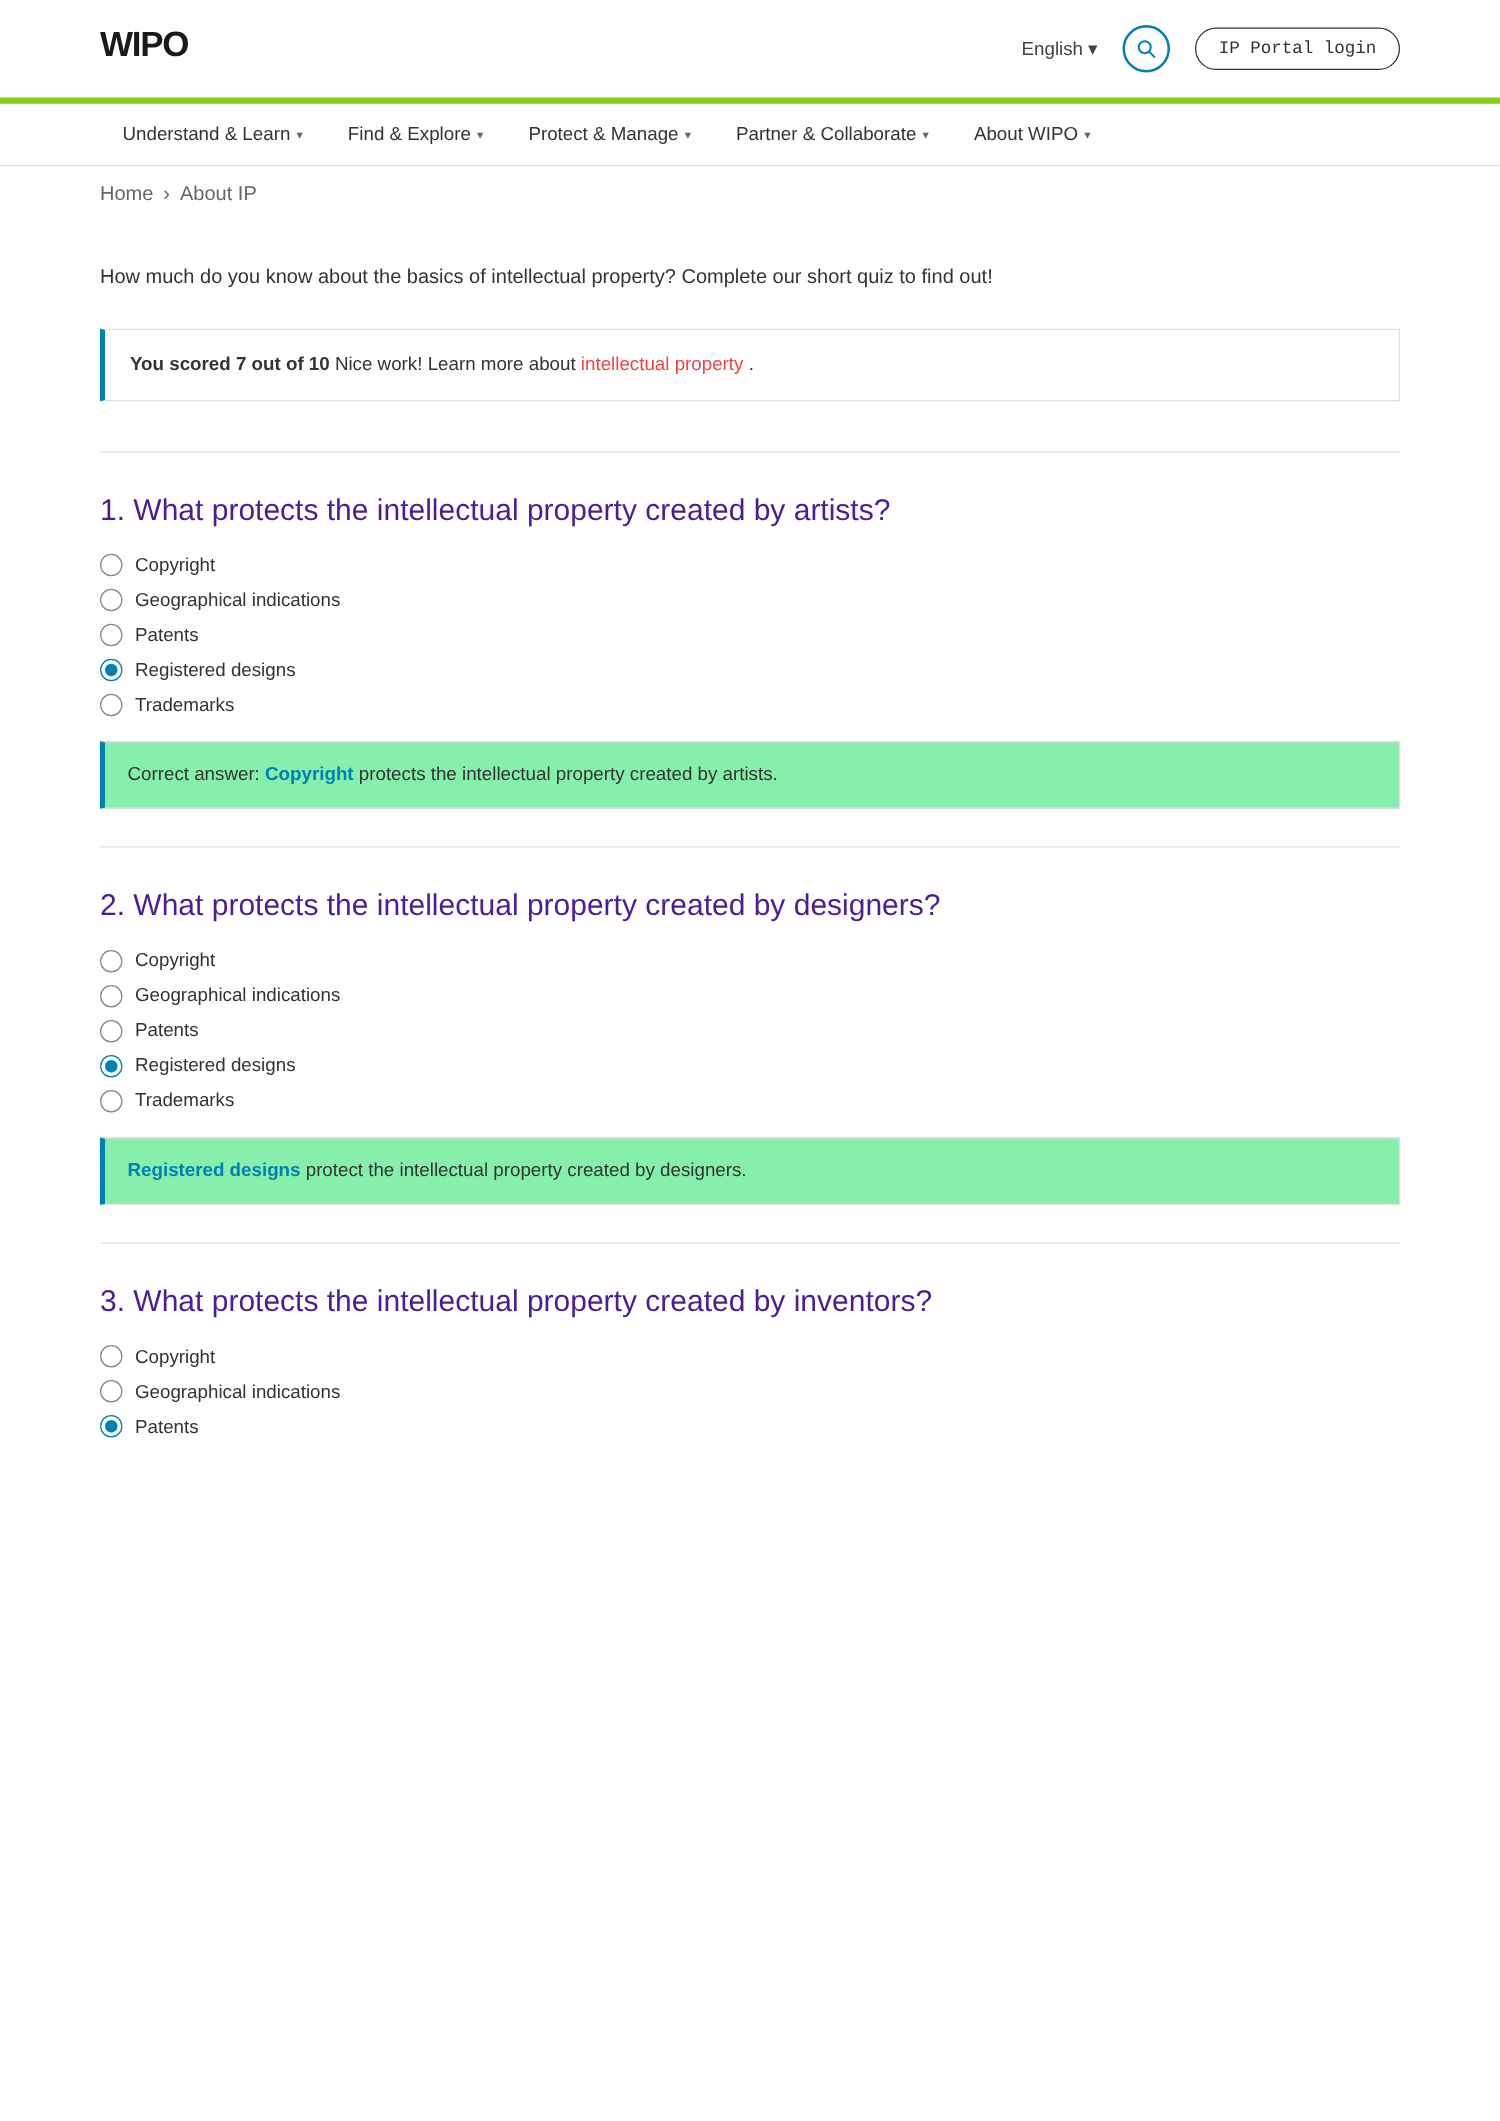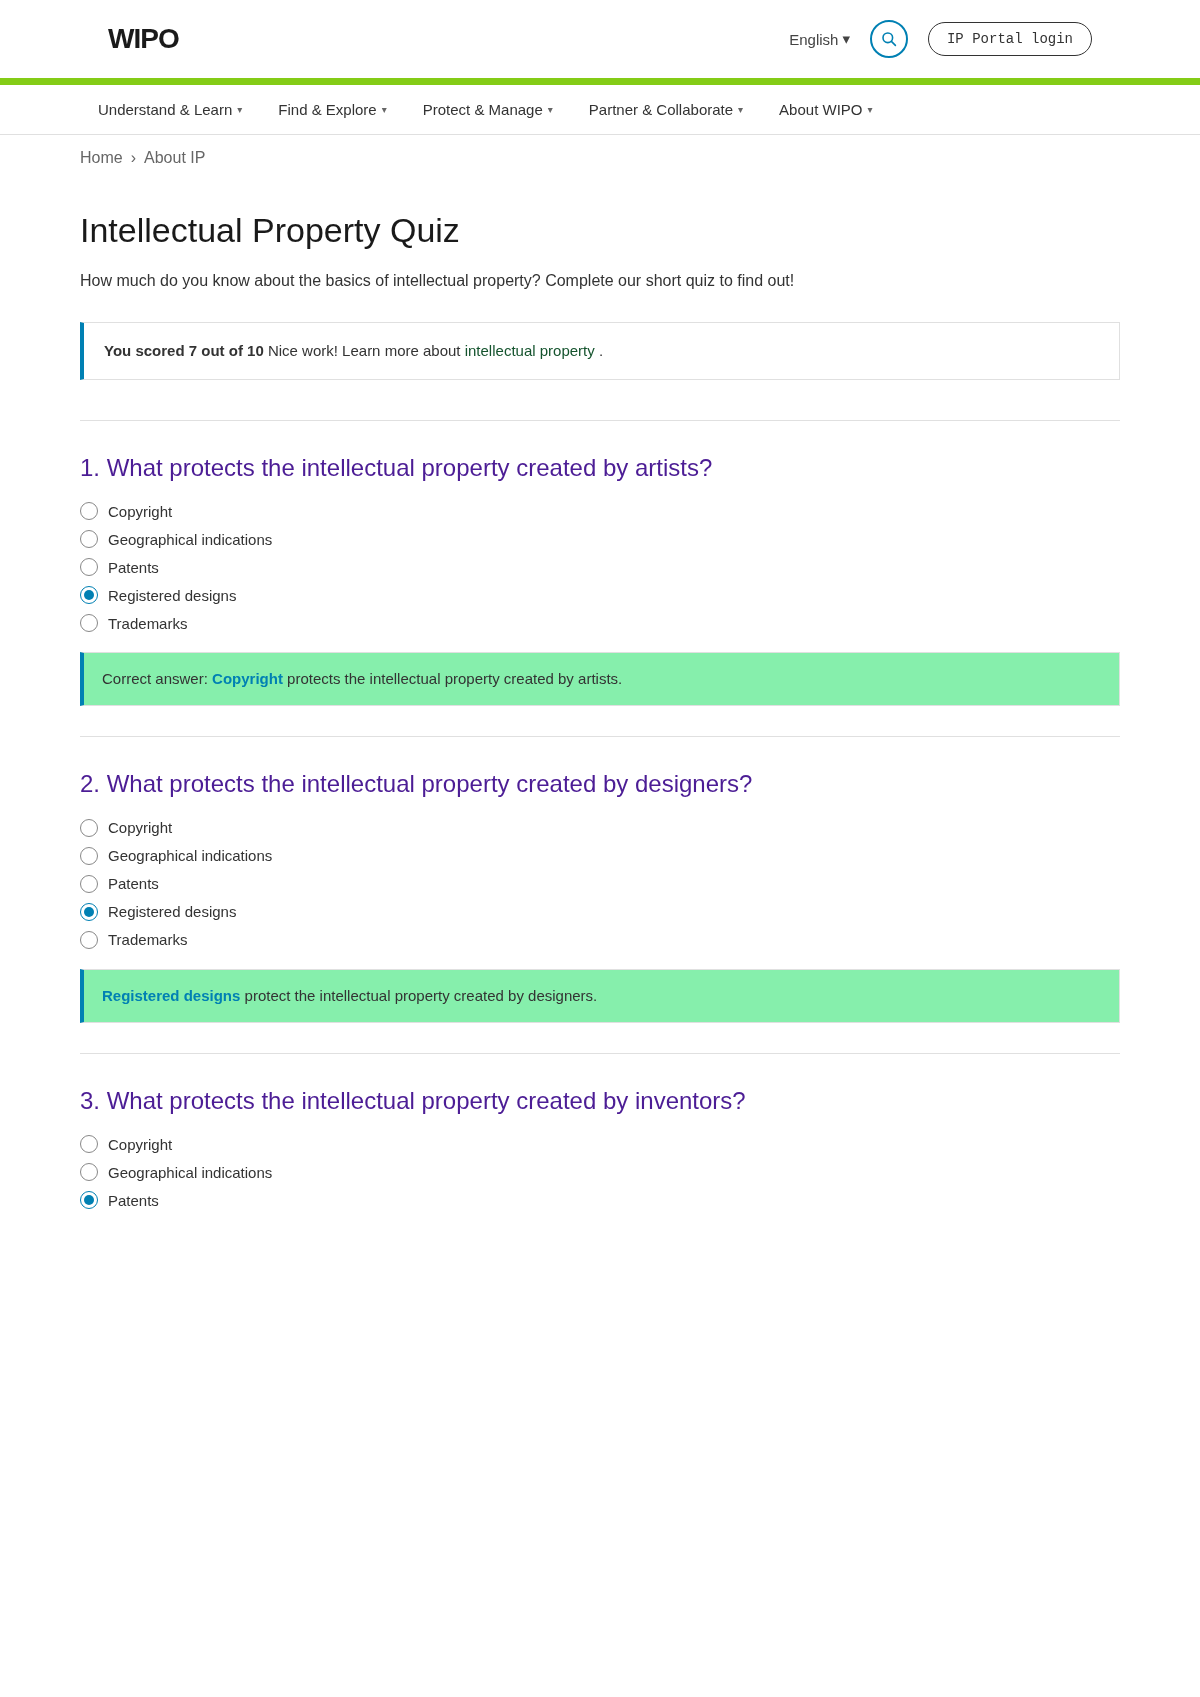--- a/index.html
+++ b/index.html
@@ -1,24 +1,23 @@
 <!DOCTYPE html>
 <html><head>
   <meta charset="utf-8">
   <style>
     * { box-sizing: border-box; margin: 0; padding: 0; }
     body { font-family: Arial, sans-serif; font-size: 16px; color: #333; background: #fff; }
 
     
     .header {
       display: flex;
-      align-items: center;
       justify-content: space-between;
-      padding: 20px 108px;
-      border-bottom: 7px solid #84cc16;
+      padding: 20px 80px;
+      border-bottom: 5px solid #84cc16;
     }
     .logo {
       font-size: 28px;
       font-weight: 900;
       color: #1a1a1a;
       letter-spacing: -1px;
     }
     .header-right {
       display: flex;
       align-items: center;
@@ -115,21 +114,21 @@
       border-left: 4px solid #0080b3;
       padding: 16px 20px;
       background: #fff;
       border: 1px solid #e0e0e0;
       border-left: 4px solid #0080b3;
       margin-bottom: 40px;
       font-size: 15px;
       line-height: 1.6;
     }
     .score-box .bold { font-weight: 700; }
-    .score-box a { color: #14532d; text-decoration: none; }
+    .score-box a { color: #ef4444; text-decoration: none; }
 
     
     .divider {
       border: none;
       border-top: 1px solid #e0e0e0;
       margin: 30px 0;
     }
 
     
     .question-block {
@@ -244,21 +243,20 @@
   </div>
 </nav>
 
 <div class="breadcrumb">
   <a href="#">Home</a>
   <span>›</span>
   <span>About IP</span>
 </div>
 
 <main class="main">
-  <h1 class="page-title">Intellectual Property Quiz</h1>
   <p class="page-desc">How much do you know about the basics of intellectual property? Complete our short quiz to find out!</p>
 
   <div class="score-box">
     <span class="bold">You scored 7 out of 10</span>
     <span> Nice work! Learn more about </span>
     <a href="#">intellectual property</a>
     <span>.</span>
   </div>
 
   <hr class="divider">

